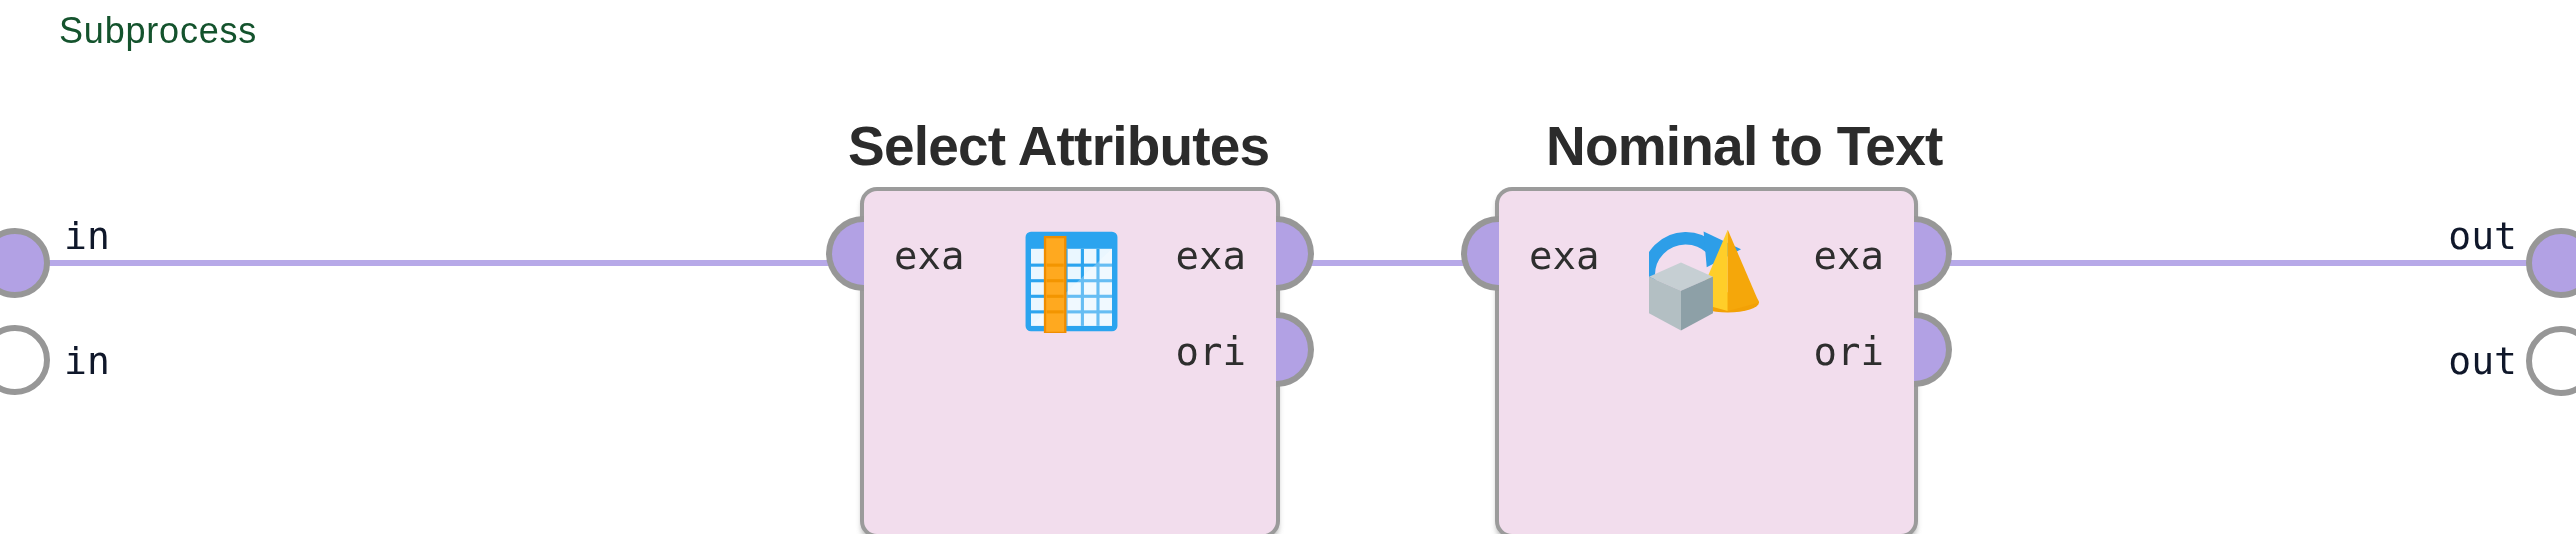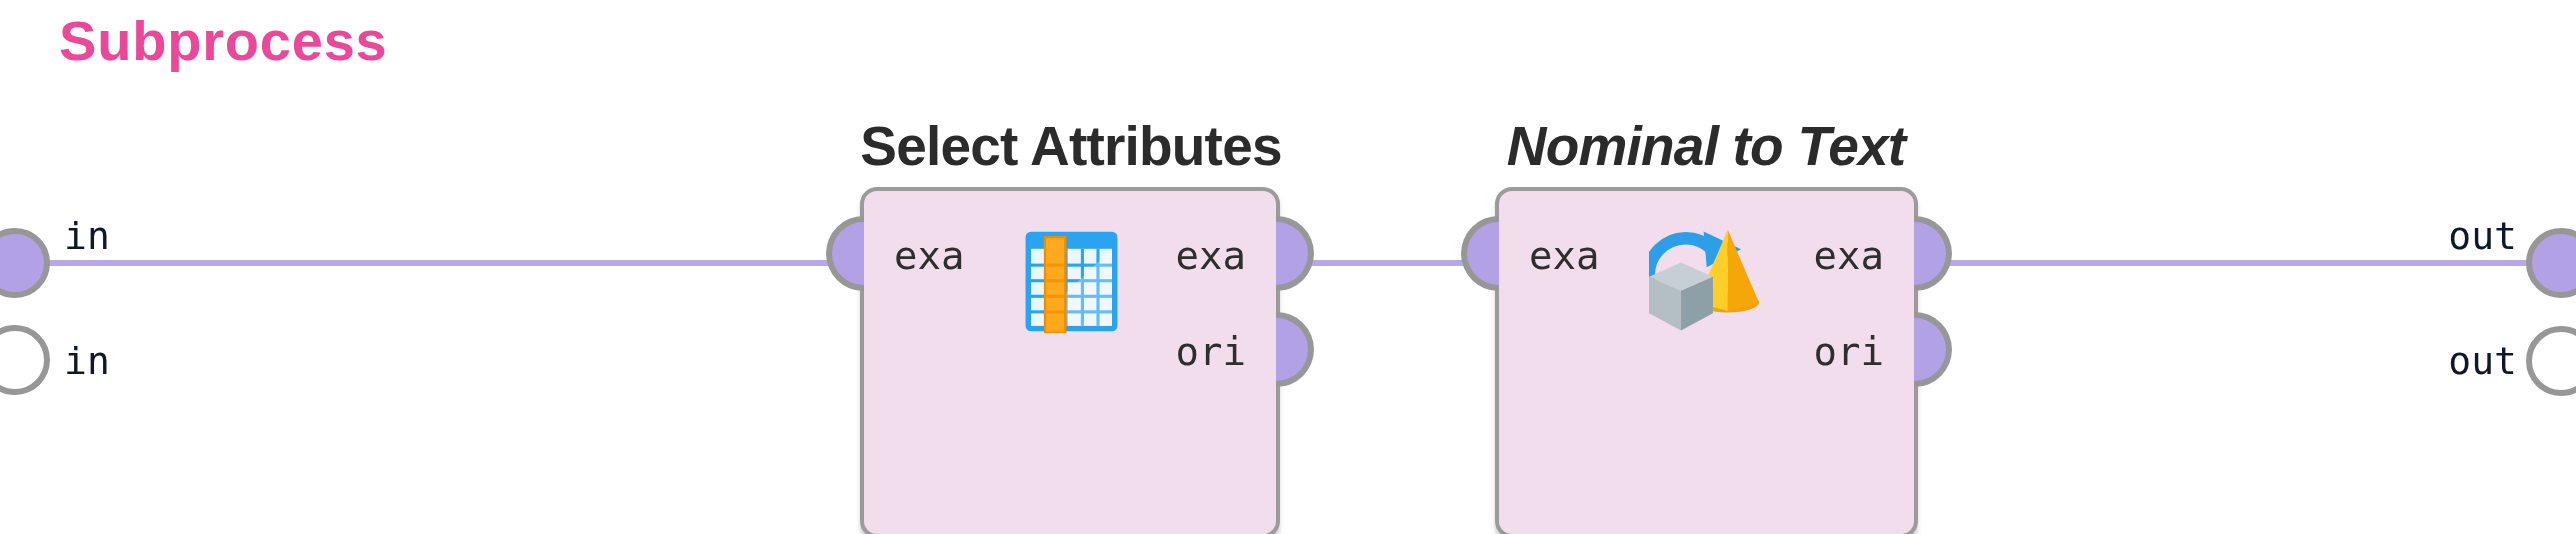--- a/index.html
+++ b/index.html
@@ -5,21 +5,21 @@
   html,body{margin:0;padding:0;background:#ffffff;}
   #canvas{
     position:relative;
     width:2576px;height:535px;
     overflow:hidden;
     background:#ffffff;
     font-family:"Liberation Sans", sans-serif;
   }
   .subprocess-title{
     position:absolute;left:59px;top:12.5px;
-    font-size:56px;font-weight:bold;color:#ec4899;
+    font-size:36px;font-weight:normal;color:#14532d;
     letter-spacing:0.8px;line-height:1;
   }
   
   .wire{
     position:absolute;height:6.3px;top:260px;
     background:#b7a9e8;border-radius:3.1px;
   }
   .wire1{left:15.6px;width:847px;}
   .wire2{left:1277px;width:220px;}
   .wire3{left:1915px;width:625px;}
@@ -37,26 +37,26 @@
     position:absolute;
     font-family:"DejaVu Sans Mono", monospace;
     font-size:38px;color:#0f172a;line-height:1;
   }
   .el-in1{left:64px;top:217px;}
   .el-in2{left:64px;top:342px;}
   .el-out1{left:2439px;top:217px;width:78px;text-align:right;}
   .el-out2{left:2439px;top:342px;width:78px;text-align:right;}
   
   .op-title{
-    position:absolute;top:119px;width:446px;text-align:center;
+    position:absolute;top:119px;width:446px;text-align:left;
     font-size:55px;font-weight:bold;color:#2b2b2b;
     letter-spacing:-0.8px;line-height:1;white-space:nowrap;
   }
   .op-title1{left:848px;}
-  .op-title2{left:1483px;font-style:italic;}
+  .op-title2{left:1546px;}
   .op-block{
     position:absolute;top:187px;height:351px;box-sizing:border-box;
     background:#f2dded;border:4.7px solid #9b9b9b;border-radius:17px;
     box-shadow:0 4.7px 5.5px -1.6px rgba(110,110,110,0.45);
   }
   .op-block1{left:860px;width:420px;}
   .op-block2{left:1495px;width:423px;}
   .op-port{
     position:absolute;box-sizing:border-box;
     width:38px;height:75px;background:#b2a1e4;

